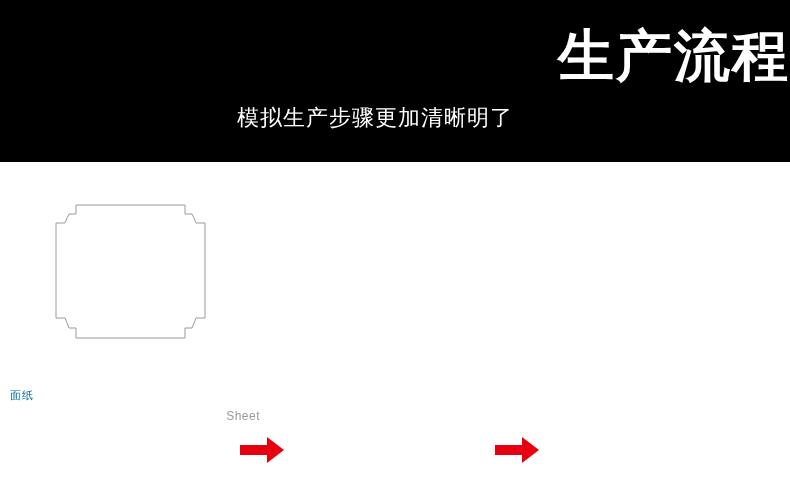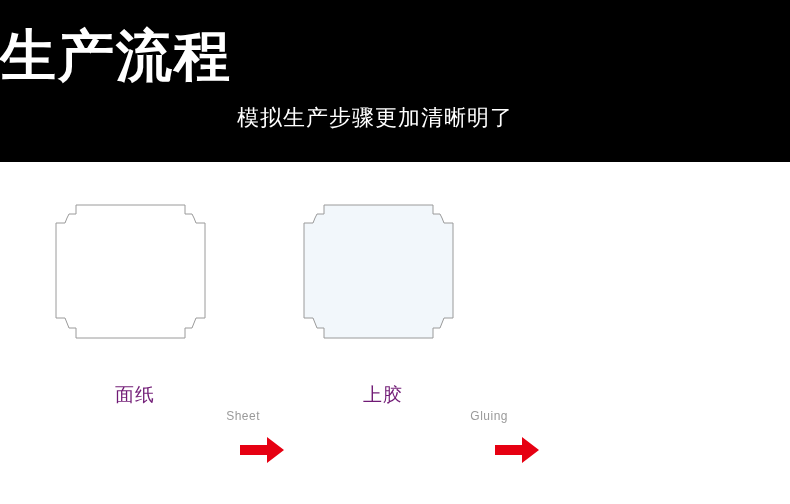--- a/index.html
+++ b/index.html
@@ -23,21 +23,21 @@
     width: 790px;
     height: 162px;
     background: #000000;
     overflow: hidden;
   }
   .header-title {
     position: absolute;
     left: 0;
     top: 25px;
     width: 790px;
-    text-align: left;
+    text-align: right;
     color: #ffffff;
     font-size: 56px;
     line-height: 62px;
     font-weight: bold;
     letter-spacing: 2px;
     font-family: "Liberation Sans", "DejaVu Sans", sans-serif;
   }
   .header-subtitle {
     position: absolute;
     left: 0;
@@ -82,24 +82,23 @@
     display: block;
     width: 250px;
     height: 185px;
   }
 
   .step-label-cn {
     position: absolute;
     left: 0;
     top: 192px;
     width: 250px;
-    text-align: center;
-    font-size: 19px;
+    font-size: 11px;
     line-height: 22px;
-    color: #701a75;
+    color: #0369a1;
     letter-spacing: 1px;
   }
   .step-label-en {
     position: absolute;
     left: 0;
     top: 216px;
     width: 250px;
     text-align: right;
     font-size: 12px;
     line-height: 16px;
@@ -150,41 +149,20 @@
     <div class="step-label-cn">面纸</div>
     <div class="step-label-en">Sheet</div>
   </div>
 
   <div class="arrow arrow-1">
     <svg viewBox="0 0 50 34" xmlns="http://www.w3.org/2000/svg">
       <path d="M 3,12 L 30,12 L 30,4 L 47,17 L 30,30 L 30,22 L 3,22 Z" fill="#E60012"></path>
     </svg>
   </div>
 
-  <div class="step step-2">
-    <div class="step-figure">
-      <svg viewBox="0 0 250 185" xmlns="http://www.w3.org/2000/svg">
-        <path d="M 66,13
-                 L 175,13
-                 L 175,22  L 182,22  L 184,26  L 186,31
-                 L 195,31
-                 L 195,126
-                 L 186,126 L 184,131 L 182,136 L 175,136
-                 L 175,146
-                 L 66,146
-                 L 66,136  L 59,136  L 57,131  L 55,126
-                 L 46,126
-                 L 46,31
-                 L 55,31   L 57,26   L 59,22   L 66,22
-                 Z" fill="#F2F7FB" stroke="#9a9a9a" stroke-width="1" stroke-linejoin="miter" vector-effect="non-scaling-stroke"></path>
-      </svg>
-    </div>
-    <div class="step-label-cn">上胶</div>
-    <div class="step-label-en">Gluing</div>
-  </div>
 
   <div class="arrow arrow-2">
     <svg viewBox="0 0 50 34" xmlns="http://www.w3.org/2000/svg">
       <path d="M 3,12 L 30,12 L 30,4 L 47,17 L 30,30 L 30,22 L 3,22 Z" fill="#E60012"></path>
     </svg>
   </div>
 
 
 </div>
 

